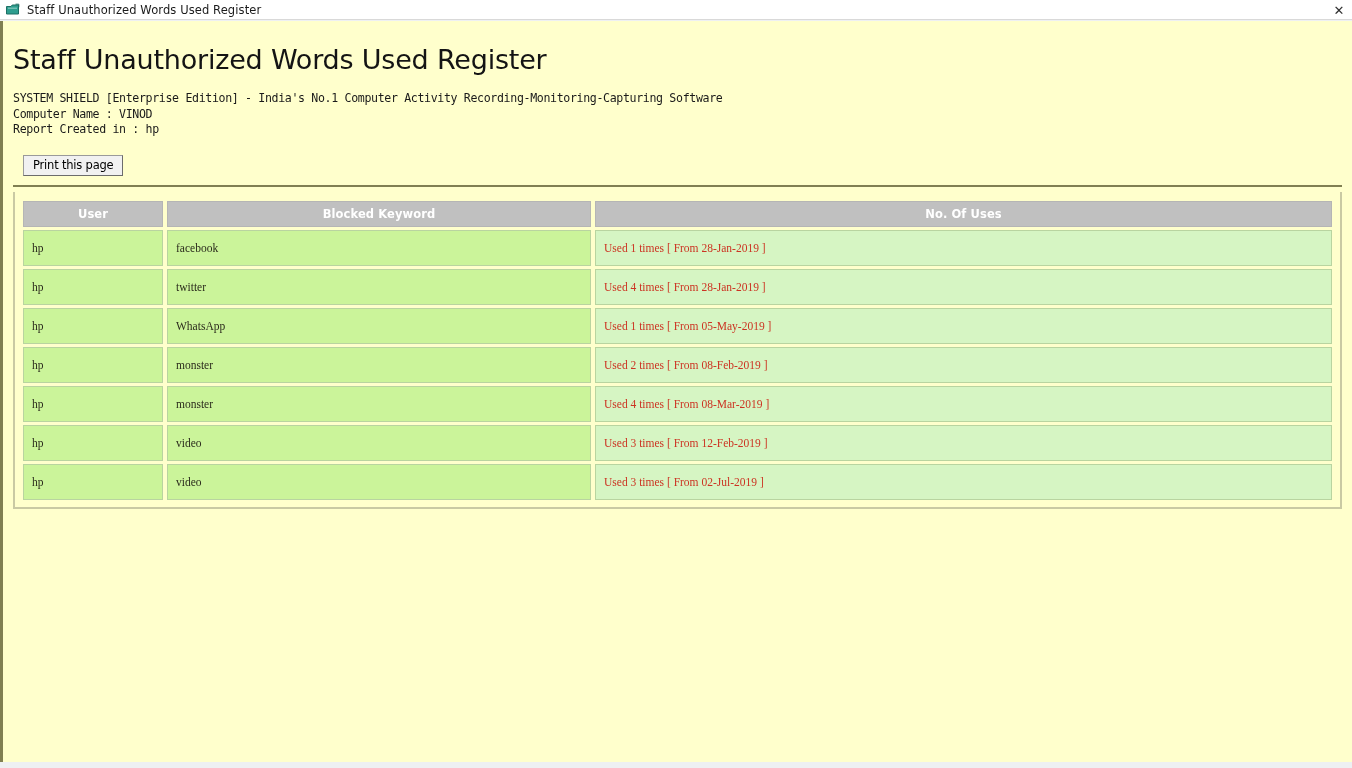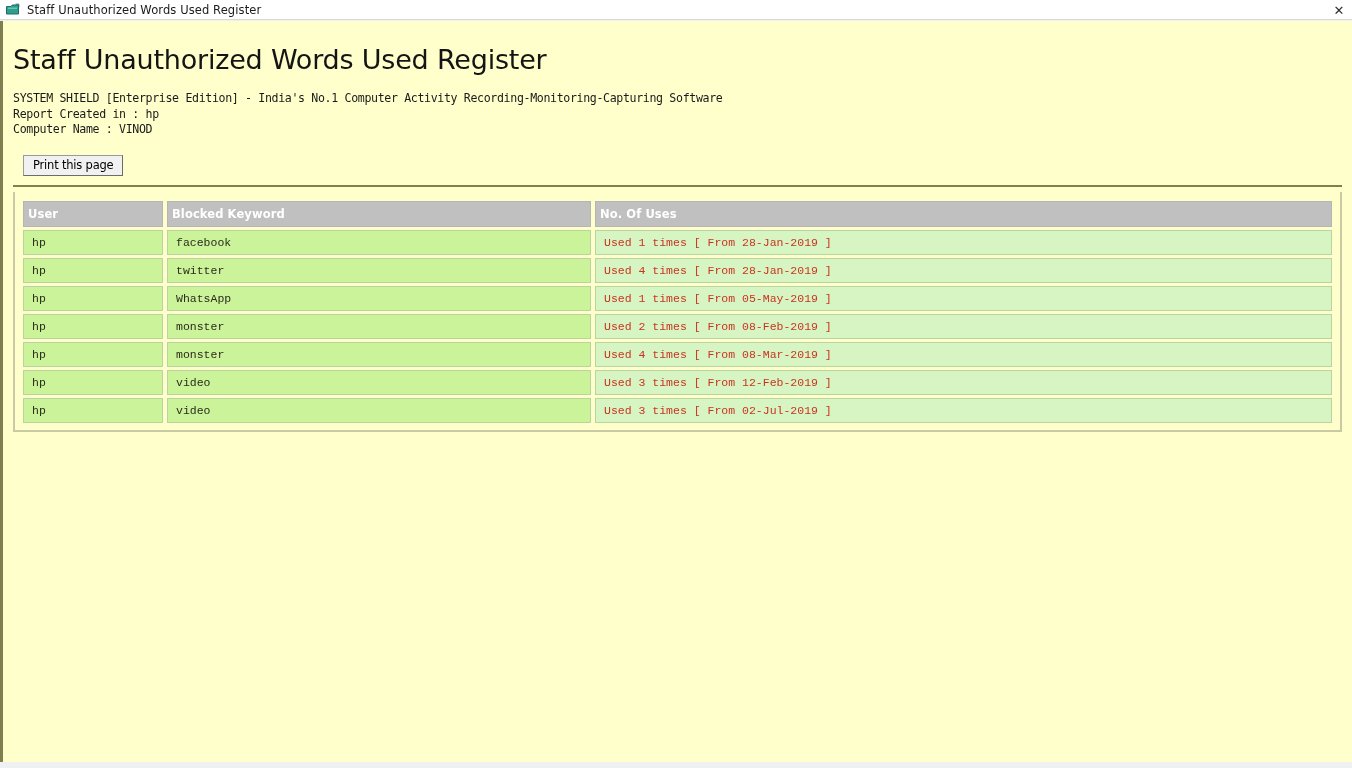--- a/index.html
+++ b/index.html
@@ -129,29 +129,29 @@
     border-collapse: separate;
     border-spacing: 4px 3px;
     table-layout: fixed;
   }
   table.report th {
     background: #c0c0c0;
     color: #ffffff;
     font-family: "DejaVu Sans", sans-serif;
     font-size: 11.5px;
     font-weight: bold;
-    text-align: left;
+    text-align: center;
     padding: 5px 4px;
     border: 1px solid #b5b5b5;
     letter-spacing: 0.1px;
   }
   table.report td {
-    font-family: Liberation Mono, monospace;
-    font-size: 11.5px;
-    padding: 5px 8px;
+    font-family: Liberation Serif, serif;
+    font-size: 11.5px;
+    padding: 11px 8px;
     border: 1px solid #b9d4a0;
     white-space: nowrap;
     overflow: hidden;
     text-overflow: ellipsis;
   }
   td.c-user, td.c-keyword {
     background: #cbf49a;
     color: #2b2b1c;
   }
   td.c-uses {
@@ -175,22 +175,22 @@
   <span class="tb-close">✕</span>
 </div>
 
 <div class="doc">
   <div class="doc-inner">
 
     <h1 class="page-title">Staff Unauthorized Words Used Register</h1>
 
     <div class="info-block">
       <div class="info-line">SYSTEM SHIELD [Enterprise Edition] - India's No.1 Computer Activity Recording-Monitoring-Capturing Software</div>
+      <div class="info-line">Computer Name : VINOD</div>
       <div class="info-line">Report Created in : hp</div>
-      <div class="info-line">Computer Name : VINOD</div>
     </div>
 
     <div class="print-wrap">
       <button class="print-btn" type="button">Print this page</button>
     </div>
 
     <hr class="rule">
 
     <div class="table-box">
       <table class="report">

